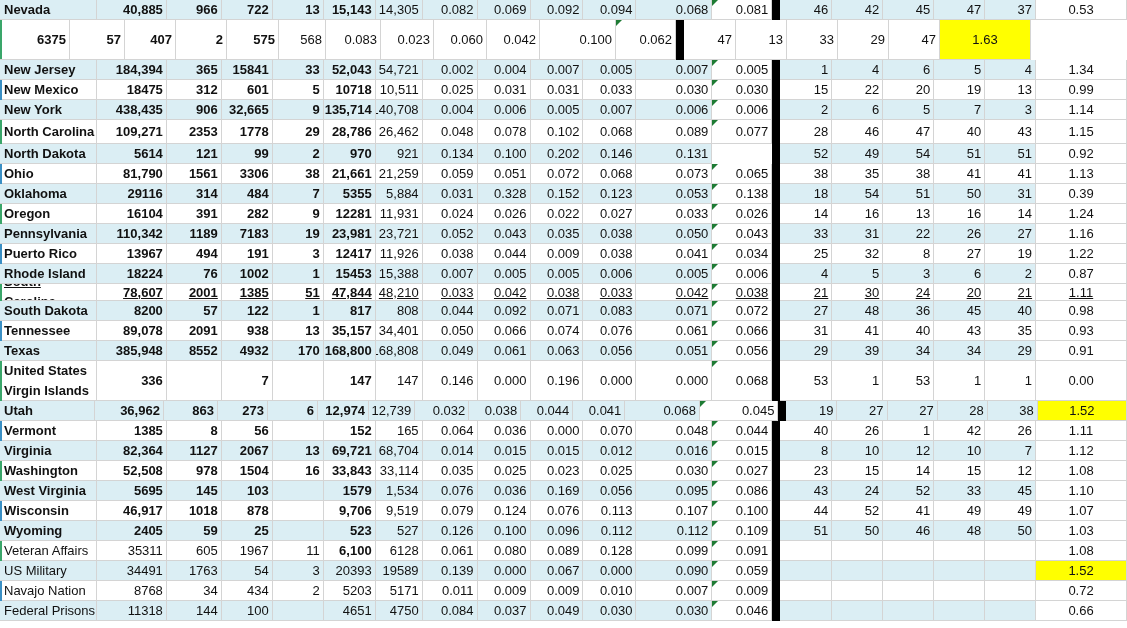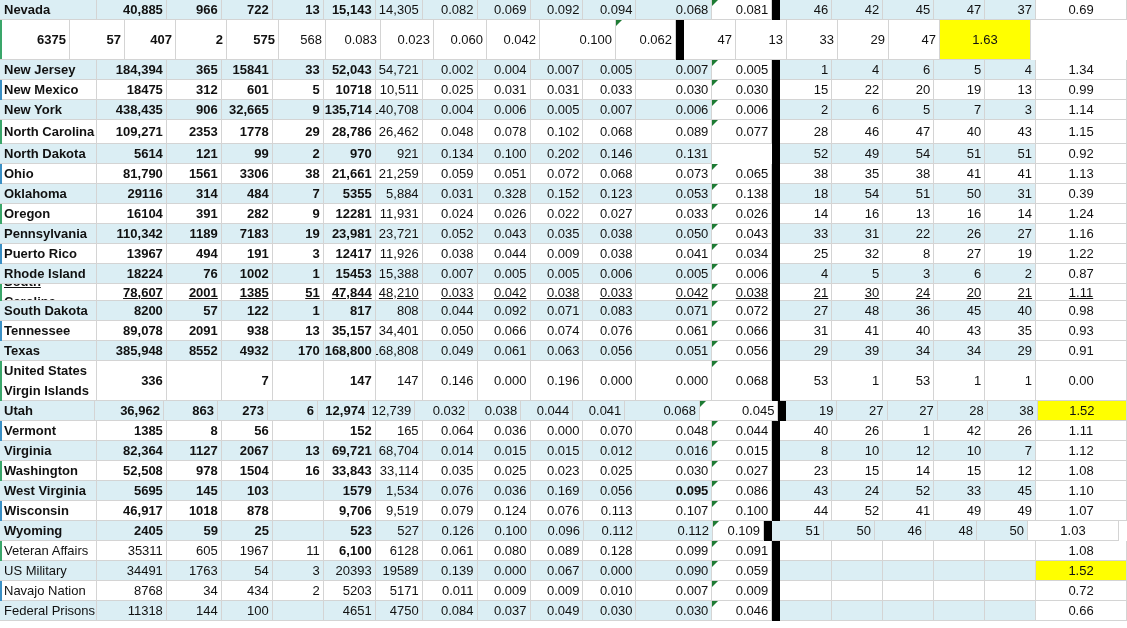--- a/index.html
+++ b/index.html
@@ -45,21 +45,21 @@
       <div class="cell b c9">0.092</div>
       <div class="cell b c10">0.094</div>
       <div class="cell b c11" style="width: 76px;">0.068</div>
       <div class="cell b avg" style="width: 60px;">0.081</div>
       <div class="divider"></div>
       <div class="cell b r1">46</div>
       <div class="cell b r2">42</div>
       <div class="cell b r3">45</div>
       <div class="cell b r4">47</div>
       <div class="cell b r5">37</div>
-      <div class="cell ratio r6">0.69</div>
+      <div class="cell ratio r6">0.53</div>
     </div>
     <div class="row tall">
       <span class="edge" style="background: rgb(58, 166, 106);"></span>
       <div class="cell b c1 bold">6375</div>
       <div class="cell b c2 bold">57</div>
       <div class="cell b c3 bold">407</div>
       <div class="cell b c4 bold">2</div>
       <div class="cell b c5 bold">575</div>
       <div class="cell b c6">568</div>
       <div class="cell b c7">0.083</div>
@@ -531,21 +531,21 @@
       <div class="cell b c1 bold">5695</div>
       <div class="cell b c2 bold">145</div>
       <div class="cell b c3 bold">103</div>
       <div class="cell b c4 bold"></div>
       <div class="cell b c5 bold">1579</div>
       <div class="cell b c6">1,534</div>
       <div class="cell b c7">0.076</div>
       <div class="cell b c8">0.036</div>
       <div class="cell b c9">0.169</div>
       <div class="cell b c10">0.056</div>
-      <div class="cell b c11" style="width: 76px; font-weight: bold;">0.095</div>
+      <div class="cell b c11" style="width: 76px;">0.095</div>
       <div class="cell b avg" style="width: 60px;">0.086</div>
       <div class="divider"></div>
       <div class="cell b r1">43</div>
       <div class="cell b r2">24</div>
       <div class="cell b r3">52</div>
       <div class="cell b r4">33</div>
       <div class="cell b r5">45</div>
       <div class="cell ratio r6">1.10</div>
     </div>
     <div class="row">
@@ -577,21 +577,21 @@
       <div class="cell b c2 bold">59</div>
       <div class="cell b c3 bold">25</div>
       <div class="cell b c4 bold"></div>
       <div class="cell b c5 bold">523</div>
       <div class="cell b c6">527</div>
       <div class="cell b c7">0.126</div>
       <div class="cell b c8">0.100</div>
       <div class="cell b c9">0.096</div>
       <div class="cell b c10">0.112</div>
       <div class="cell b c11" style="width: 76px;">0.112</div>
-      <div class="cell b avg" style="width: 51px;">0.109</div>
+      <div class="cell b avg" style="width: 60px;">0.109</div>
       <div class="divider"></div>
       <div class="cell b r1">51</div>
       <div class="cell b r2">50</div>
       <div class="cell b r3">46</div>
       <div class="cell b r4">48</div>
       <div class="cell b r5">50</div>
       <div class="cell ratio r6">1.03</div>
     </div>
     <div class="row plain">
       <div class="cell name b c0">Veteran Affairs</div>

